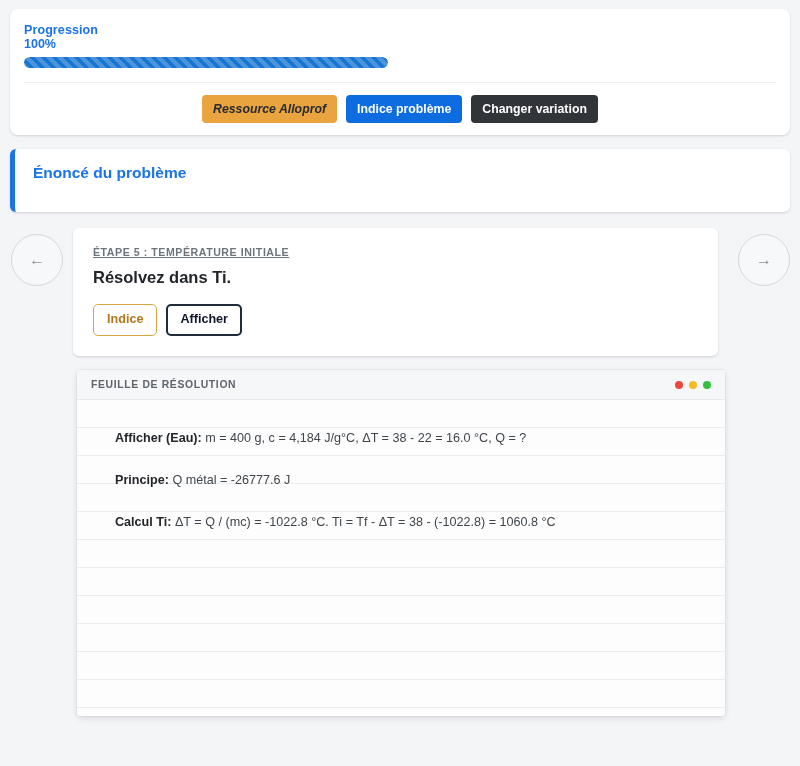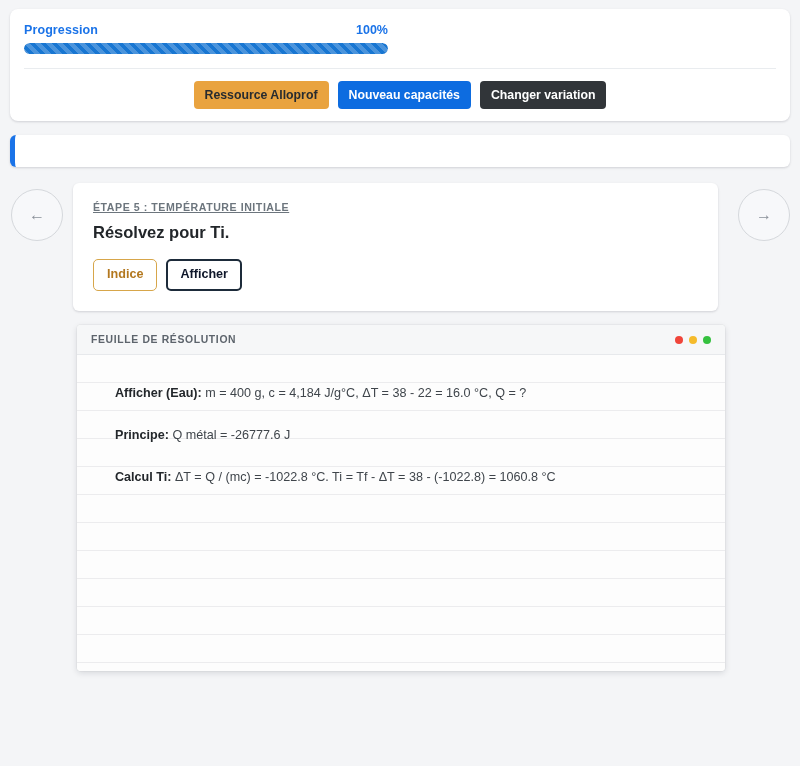--- a/index.html
+++ b/index.html
@@ -31,20 +31,21 @@
   .progress-card {
     padding: 14px 14px 12px 14px;
     margin-bottom: 14px;
   }
   .progress-head {
     display: flex;
     align-items: baseline;
     justify-content: space-between;
     width: 364px;
     margin: 0 0 6px 0;
+    flex-direction: column;
   }
   .progress-label {
     font-size: 12.5px;
     font-weight: 700;
     color: #1a73e8;
     letter-spacing: .1px;
   }
   .progress-pct {
     font-size: 12.5px;
     font-weight: 700;
@@ -244,38 +245,39 @@
       <span class="progress-label">Progression</span>
       <span class="progress-pct">100%</span>
     </div>
     <div class="progress-track">
       <div class="progress-fill" id="progress-fill" style="width: 100%; background-color: rgb(24, 118, 210);"></div>
     </div>
 
     <hr class="divider">
 
     <div class="btn-row">
-      <button class="btn btn-alloprof" style="background-color: rgb(233, 163, 63);">Ressource Alloprof</button>
-      <button class="btn btn-primary" style="background-color: rgb(13, 108, 224);">Nouveau capacités</button>
+      <button class="btn btn-alloprof" style="background-color: rgb(233, 163, 63); font-style: italic;">Ressource Alloprof</button>
+      <button class="btn btn-primary" style="background-color: rgb(13, 108, 224);">Indice problème</button>
       <button class="btn btn-dark" style="background-color: rgb(49, 53, 57);">Changer variation</button>
     </div>
   </section>
 
   <section class="card statement-card" style="border-left-color: rgb(26, 115, 232);">
+    <h2 class="statement-title">Énoncé du problème</h2>
   </section>
 
   <div class="step-row">
 
     <div class="nav-btn left">
       <span>←</span>
     </div>
 
     <section class="card step-card">
       <div class="step-eyebrow">ÉTAPE 5 : TEMPÉRATURE INITIALE</div>
-      <h3 class="step-title">Résolvez pour Ti.</h3>
+      <h3 class="step-title">Résolvez dans Ti.</h3>
       <div class="step-btns">
         <button class="btn-outline btn-outline-warning">Indice</button>
         <button class="btn-outline btn-outline-dark">Afficher</button>
       </div>
     </section>
 
     <div class="nav-btn right">
       <span>→</span>
     </div>
   </div>

